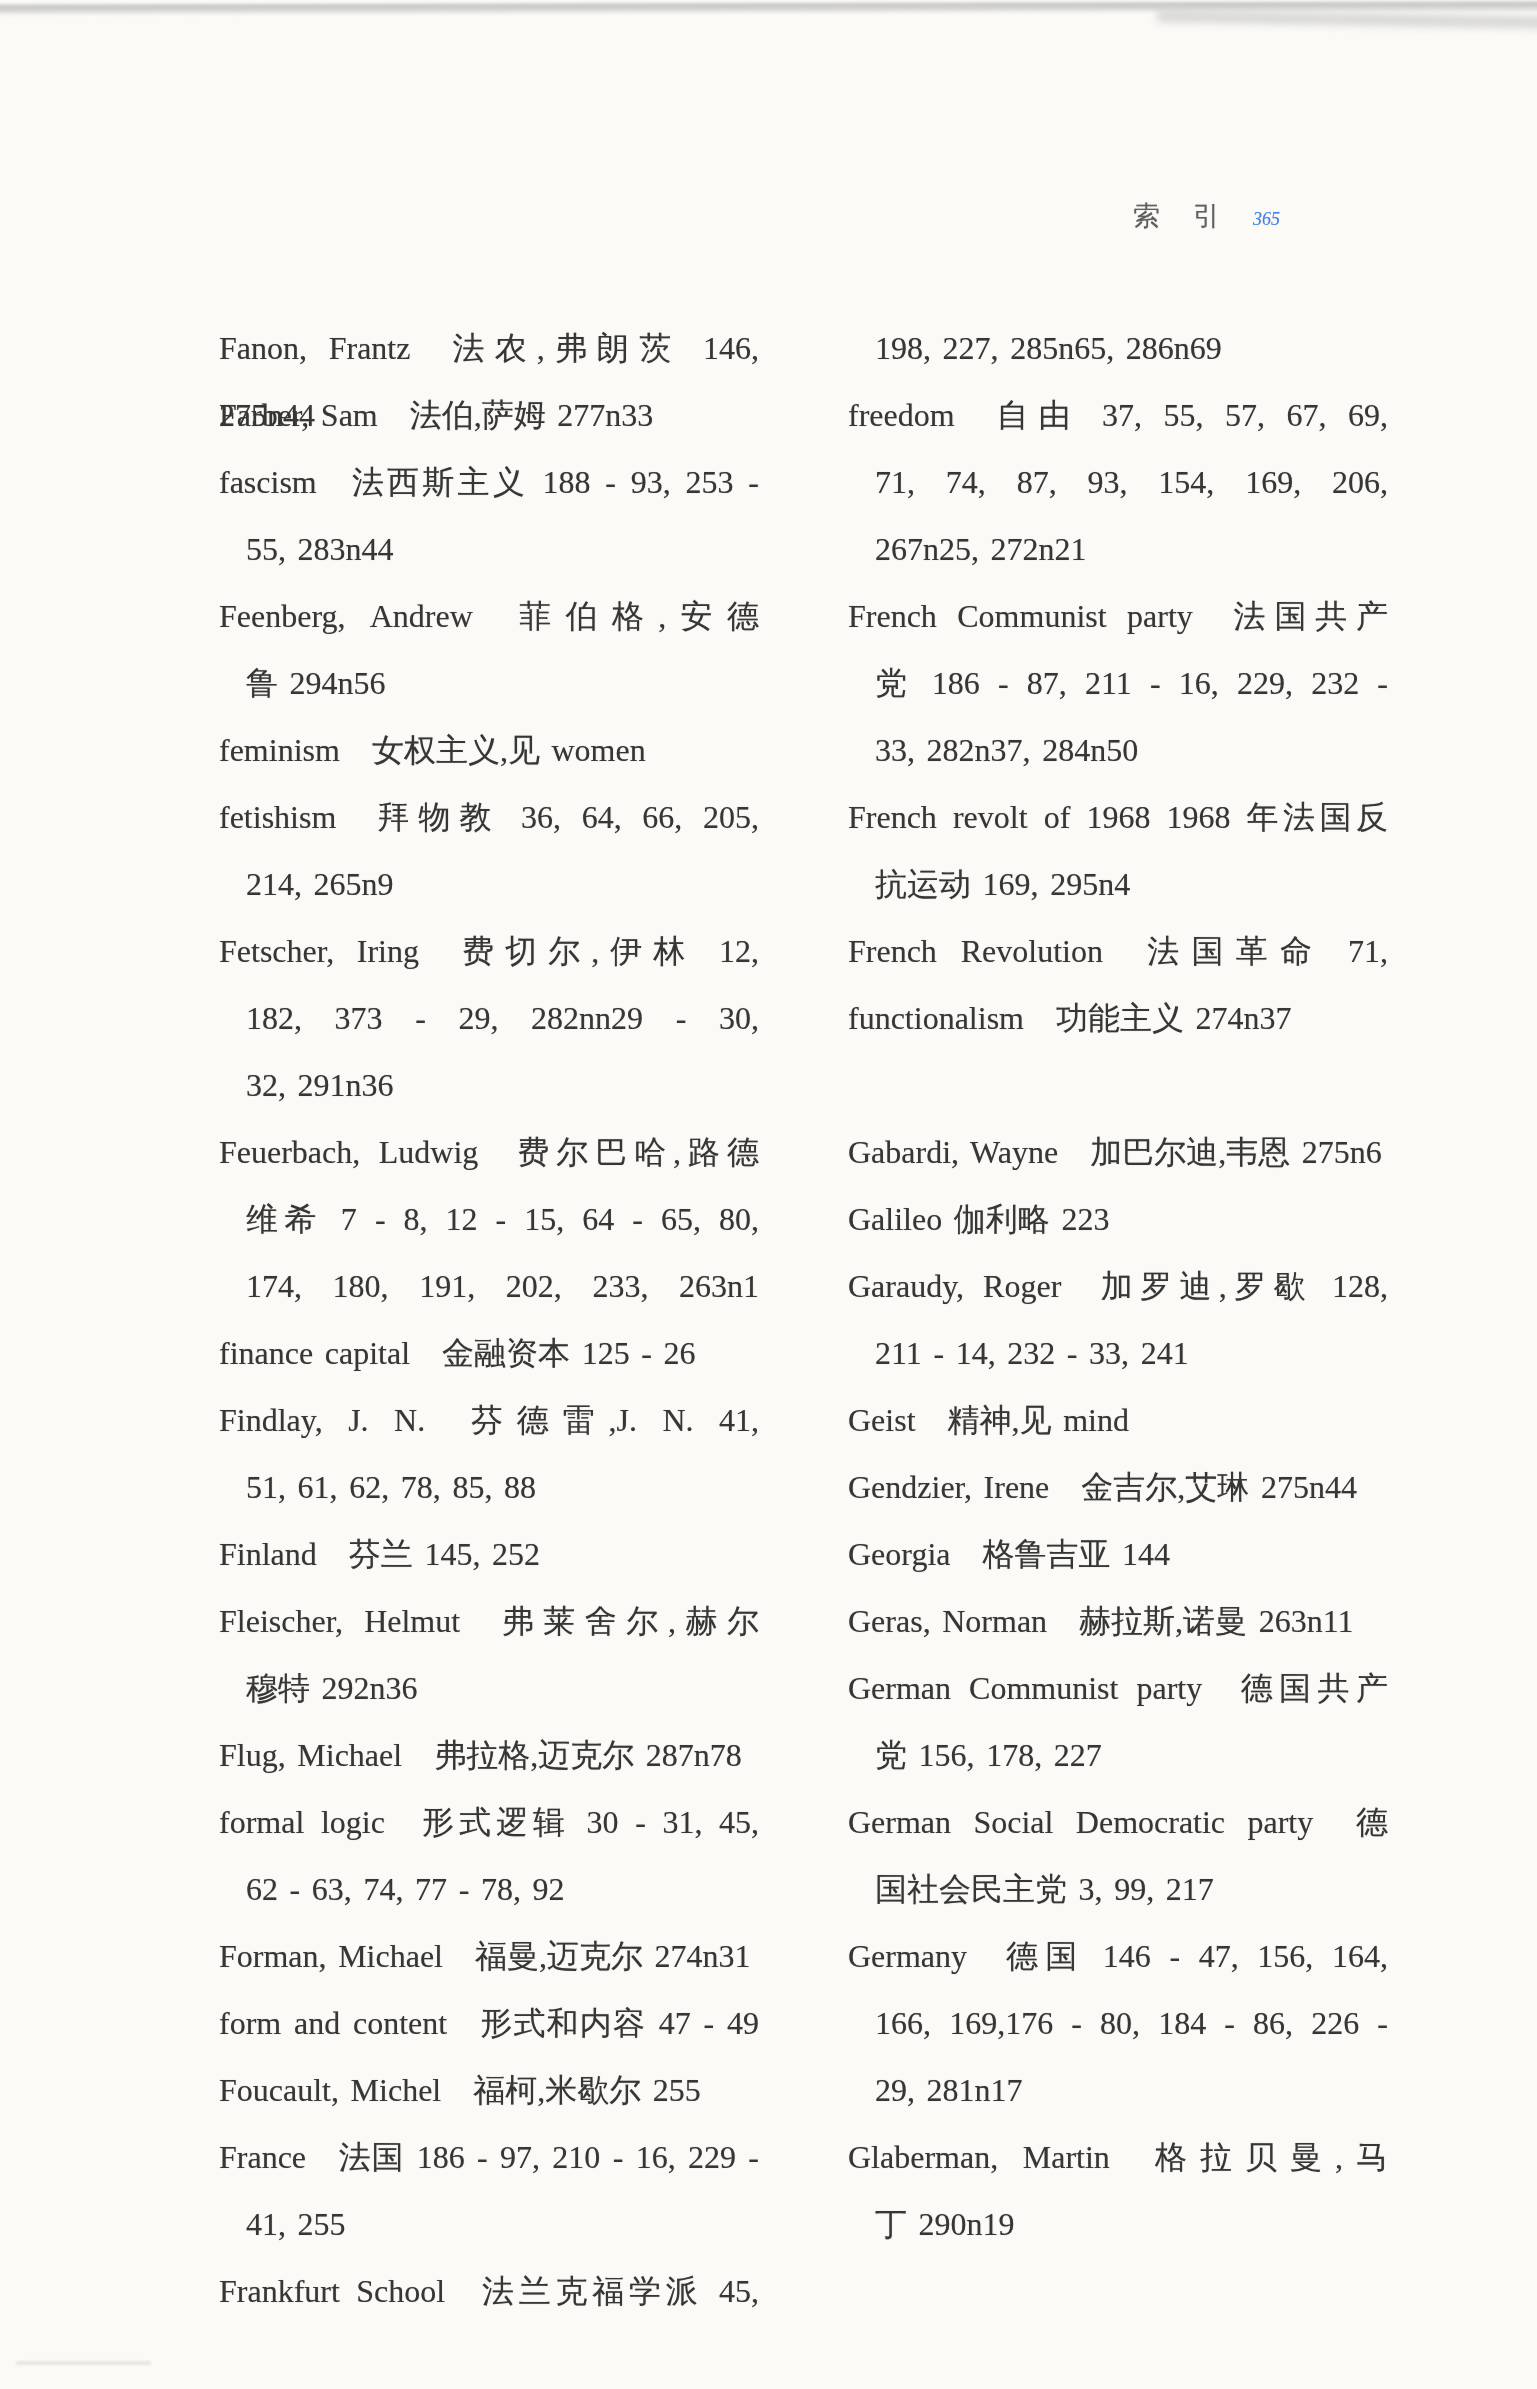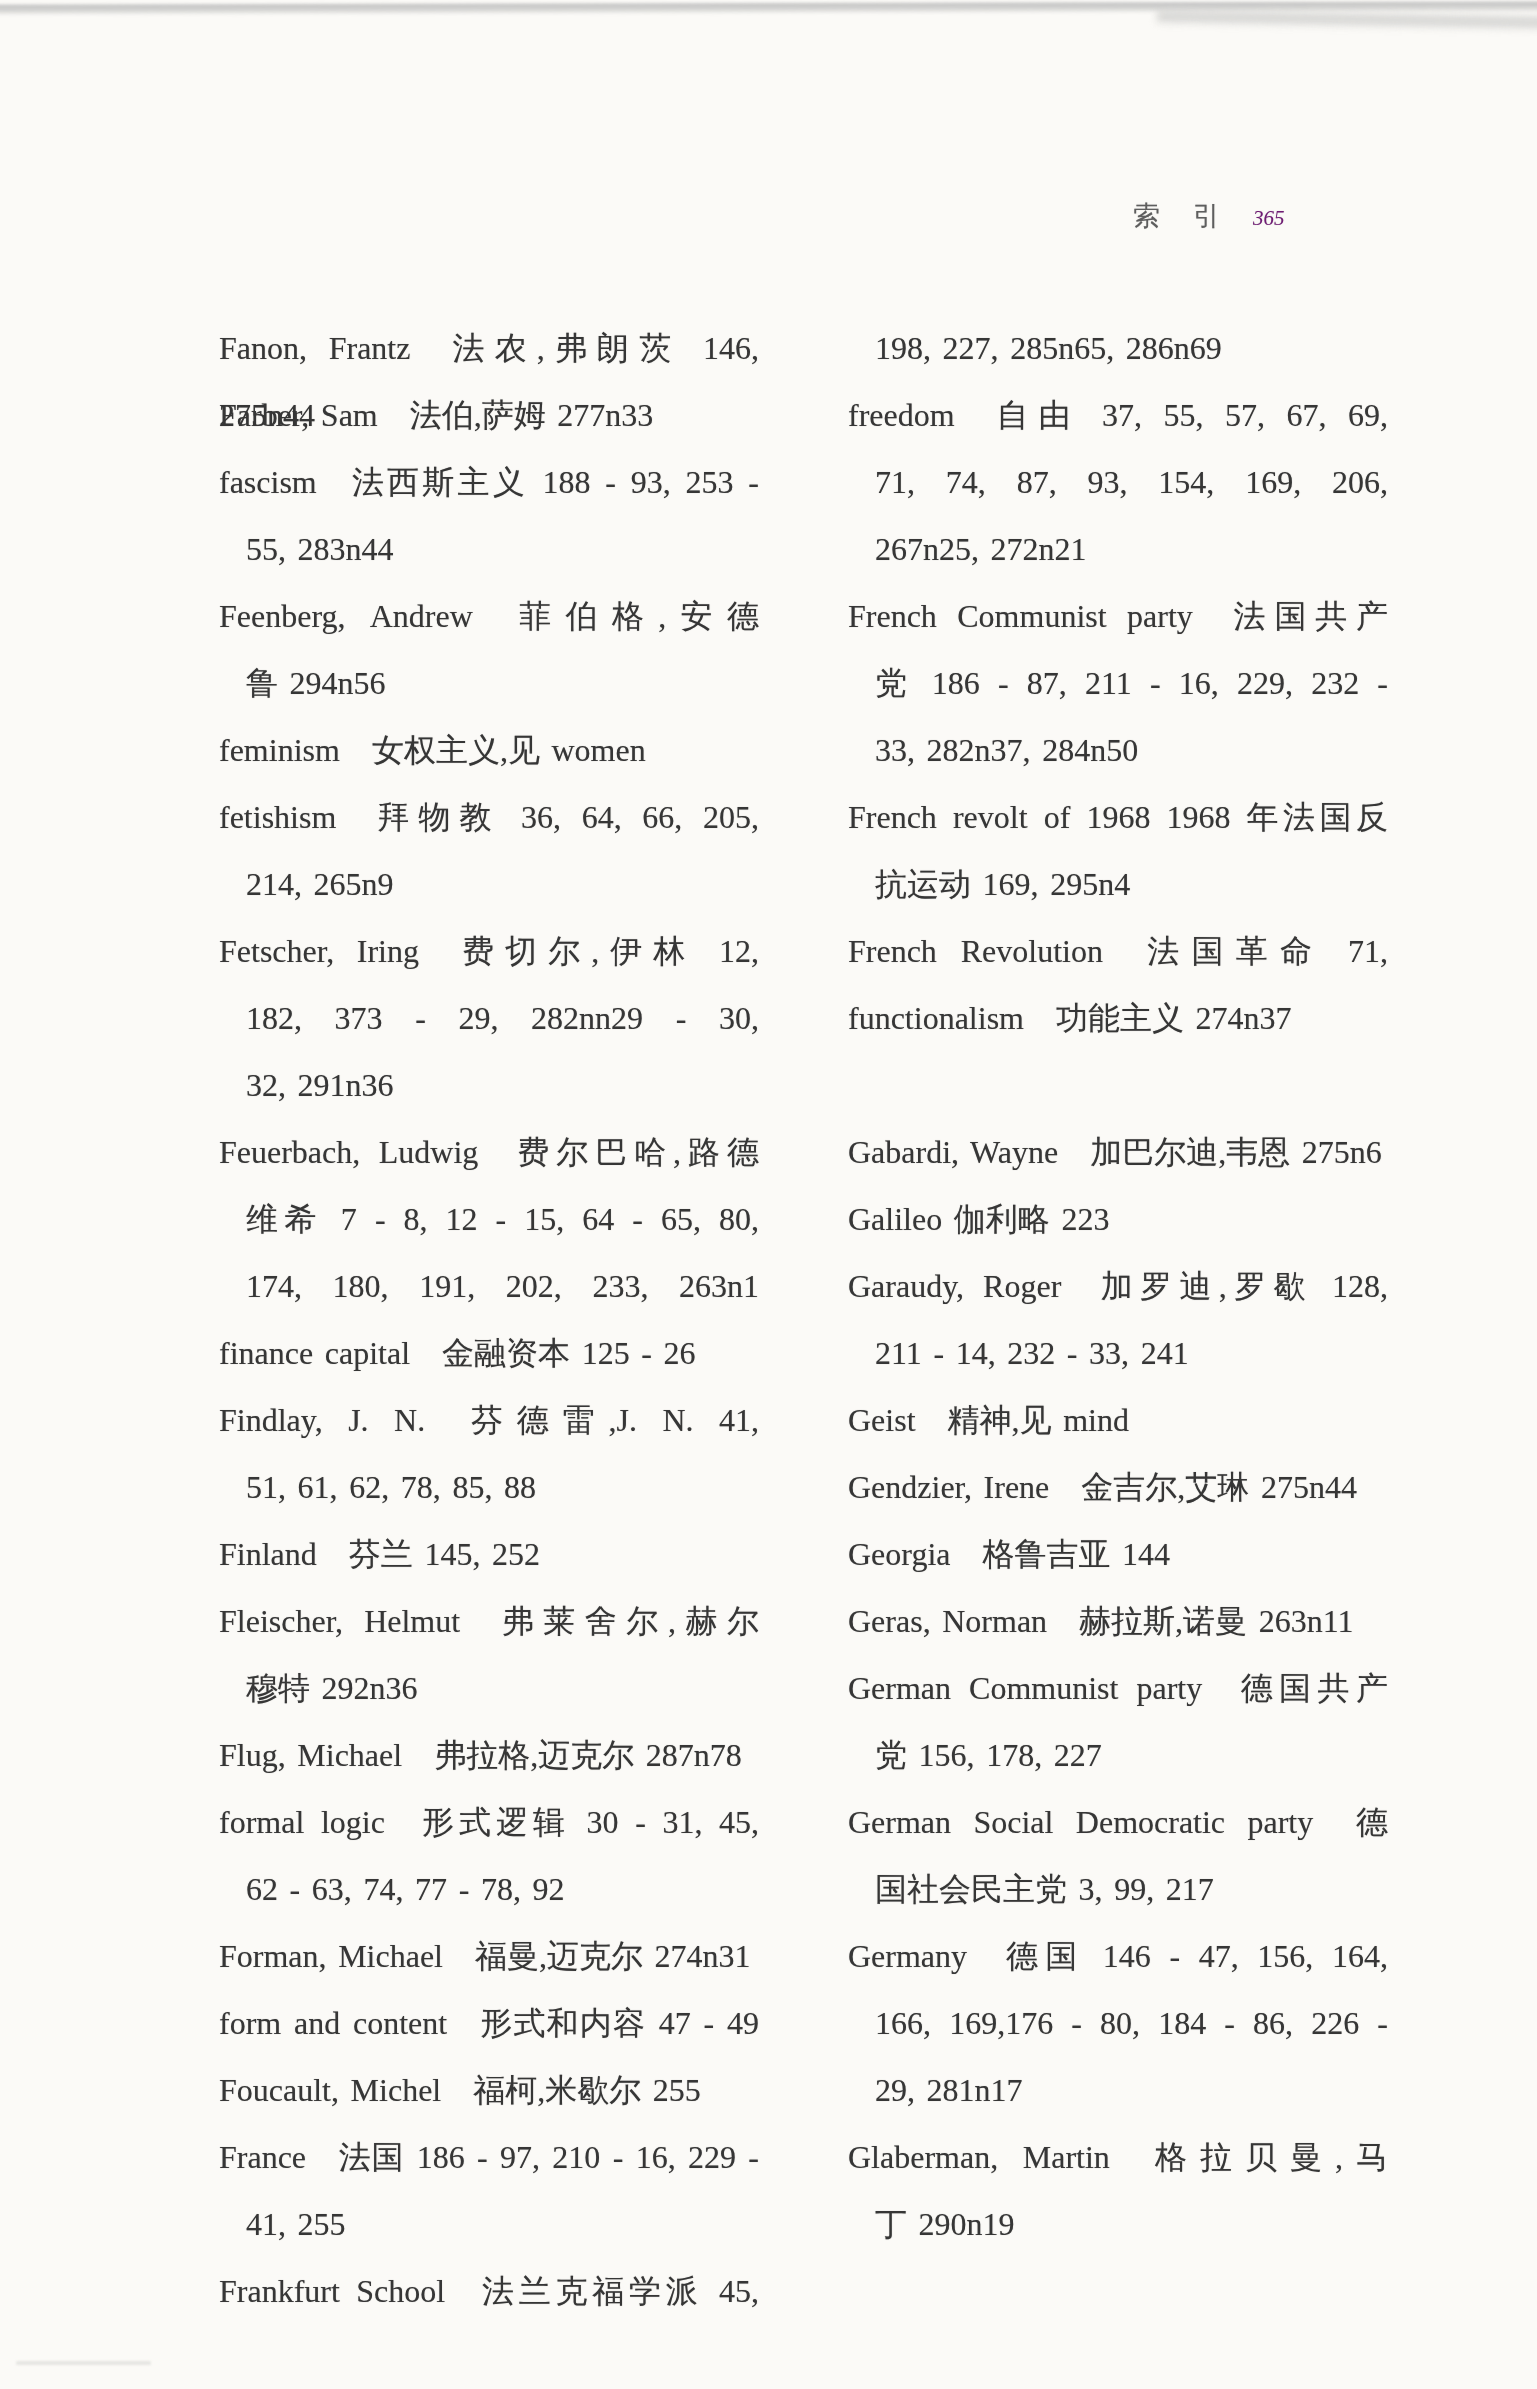--- a/index.html
+++ b/index.html
@@ -29,21 +29,21 @@
     background:#e6e6e3;border-radius:1.8px;filter:blur(0.9px);
   }
   
   .pg-header{
     position:absolute;top:198px;left:1133px;
     display:flex;align-items:baseline;
     font-size:27px;color:#5e5e5e;
     text-shadow:0 0 0.9px rgba(94,94,94,.4);
   }
   .hdr-title{letter-spacing:33px;}
-  .hdr-num{font-style:italic;font-size:21px;color:#701a75;}
+  .hdr-num{font-style:italic;font-size:18px;color:#3b82f6;}
   
   .columns{position:absolute;top:315px;left:219px;width:1154px;}
   .col{
     position:absolute;top:0;width:540px;
     font-size:32px;line-height:67px;
     word-spacing:3.6px;
     text-shadow:0 0 0.9px rgba(54,54,54,.45);
   }
   #col-left{left:0;}
   #col-right{left:610px;margin-left:19px;}

